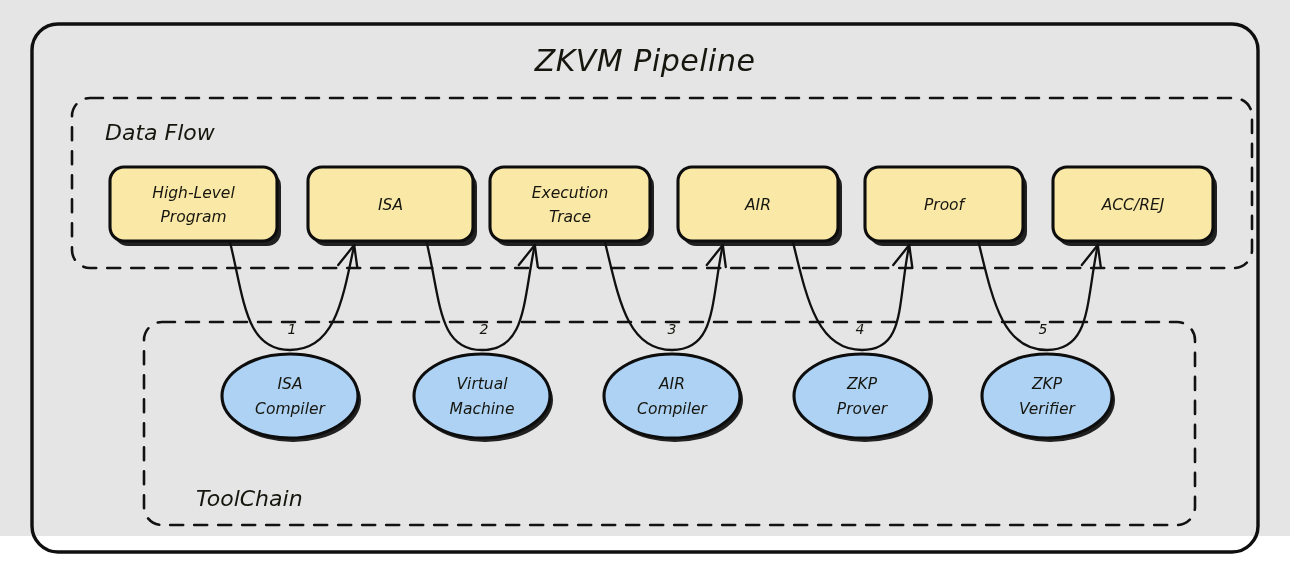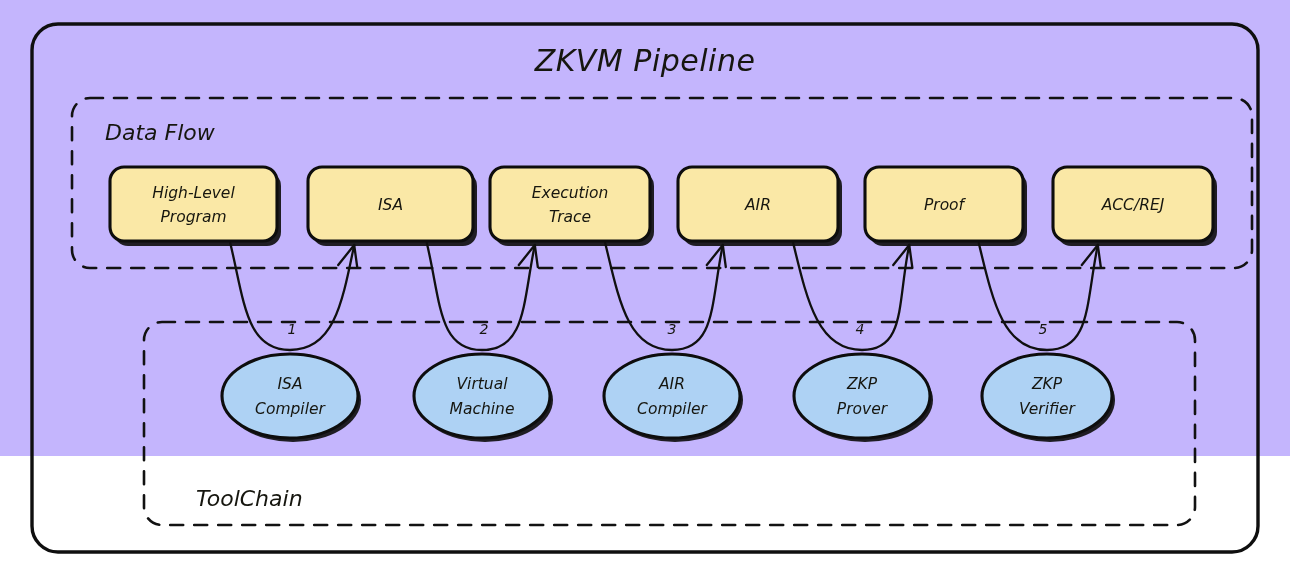--- a/index.html
+++ b/index.html
@@ -10,22 +10,22 @@
   }
   body {
     width: 1290px;
     height: 578px;
     font-family: "DejaVu Sans", sans-serif;
     overflow: hidden;
   }
   #diagram-root {
     position: relative;
     width: 1290px;
-    height: 456px;
-    background: #c4b5fd;
+    height: 536px;
+    background: #e5e5e5;
   }
   svg#diagram-svg {
     display: block;
     width: 1290px;
     height: 578px;
   }
   .hand-text {
     font-family: "DejaVu Sans", sans-serif;
     fill: #16160f;
     dominant-baseline: middle;

